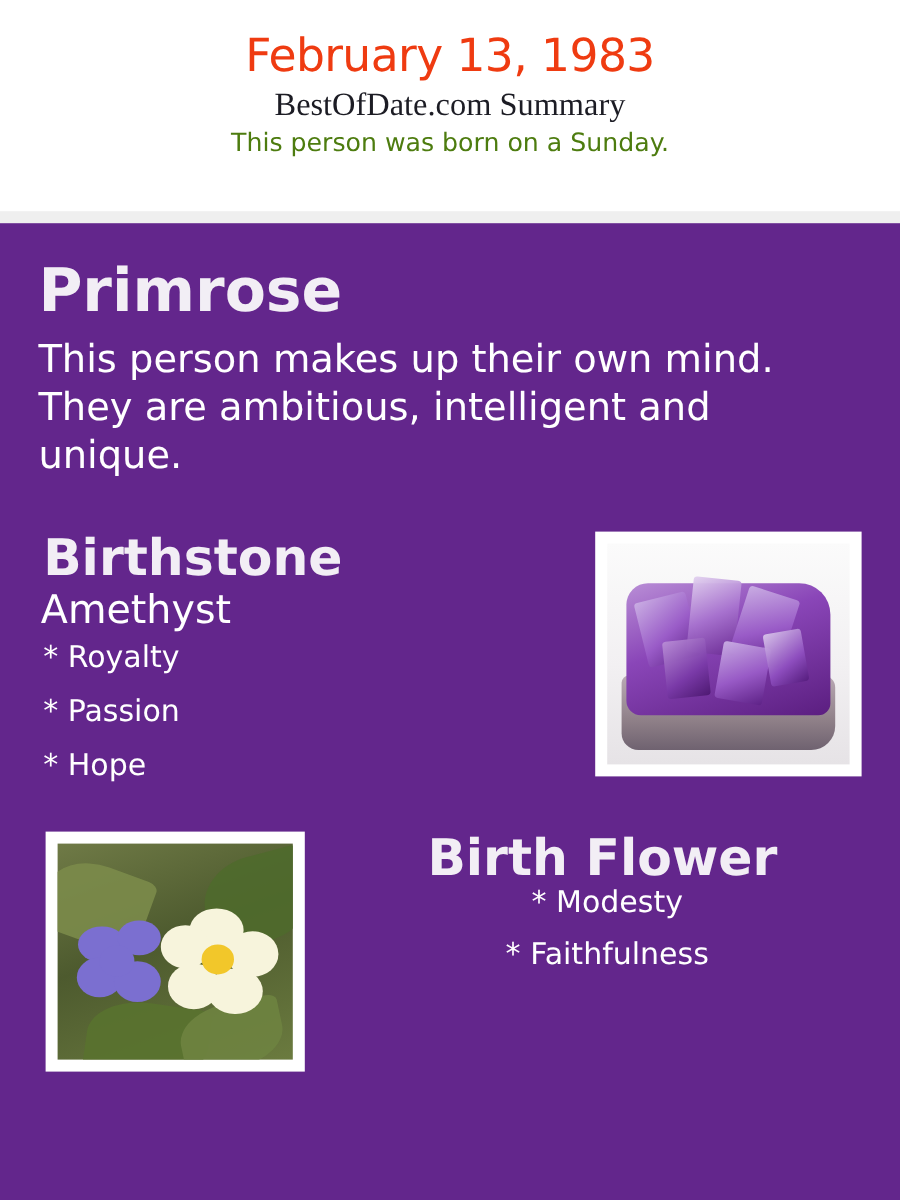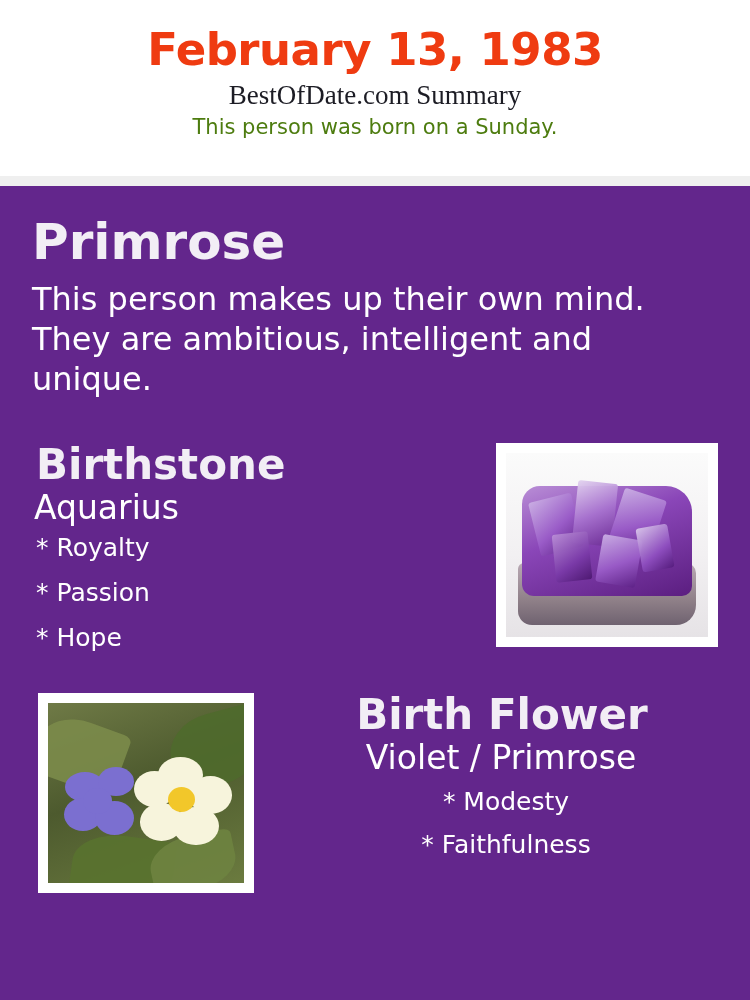--- a/index.html
+++ b/index.html
@@ -23,22 +23,22 @@
   
   .header {
     background: #ffffff;
     padding: 26px 20px 14px 20px;
     text-align: center;
     box-sizing: border-box;
     height: 176px;
   }
   .header-date {
     color: #ef3b11;
-    font-size: 45px;
-    font-weight: bold;
+    font-size: 38px;
+    font-weight: normal;
     line-height: 1.08;
     margin: 0 0 4px 0;
     letter-spacing: -0.5px;
   }
   .header-site {
     color: #1c1c24;
     font-size: 27px;
     font-weight: normal;
     line-height: 1.2;
     margin: 0 0 4px 0;
@@ -270,21 +270,21 @@
   <div class="body-purple">
 
     <div class="zodiac-block">
       <div class="zodiac-title">Primrose</div>
       <div class="zodiac-desc">This person makes up their own mind. They are ambitious, intelligent and unique.</div>
     </div>
 
     <div class="stone-section">
       <div class="stone-text">
         <div class="section-title">Birthstone</div>
-        <div class="section-sub">Aquarius</div>
+        <div class="section-sub">Amethyst</div>
         <div class="trait">* Royalty</div>
         <div class="trait">* Passion</div>
         <div class="trait">* Hope</div>
       </div>
       <div class="stone-photo">
         <div class="stone-img">
           <div class="am-base"></div>
           <div class="am-cluster"></div>
           <div class="am-x am1"></div>
           <div class="am-x am2"></div>
@@ -315,20 +315,19 @@
             <div class="p pr2"></div>
             <div class="p pr3"></div>
             <div class="p pr4"></div>
             <div class="p pr5"></div>
             <div class="pr-center"></div>
           </div>
         </div>
       </div>
       <div class="flower-text">
         <div class="section-title">Birth Flower</div>
-        <div class="section-sub">Violet / Primrose</div>
         <div class="trait">* Modesty</div>
         <div class="trait">* Faithfulness</div>
       </div>
     </div>
 
   </div>
 </div>
 
 </body></html>

